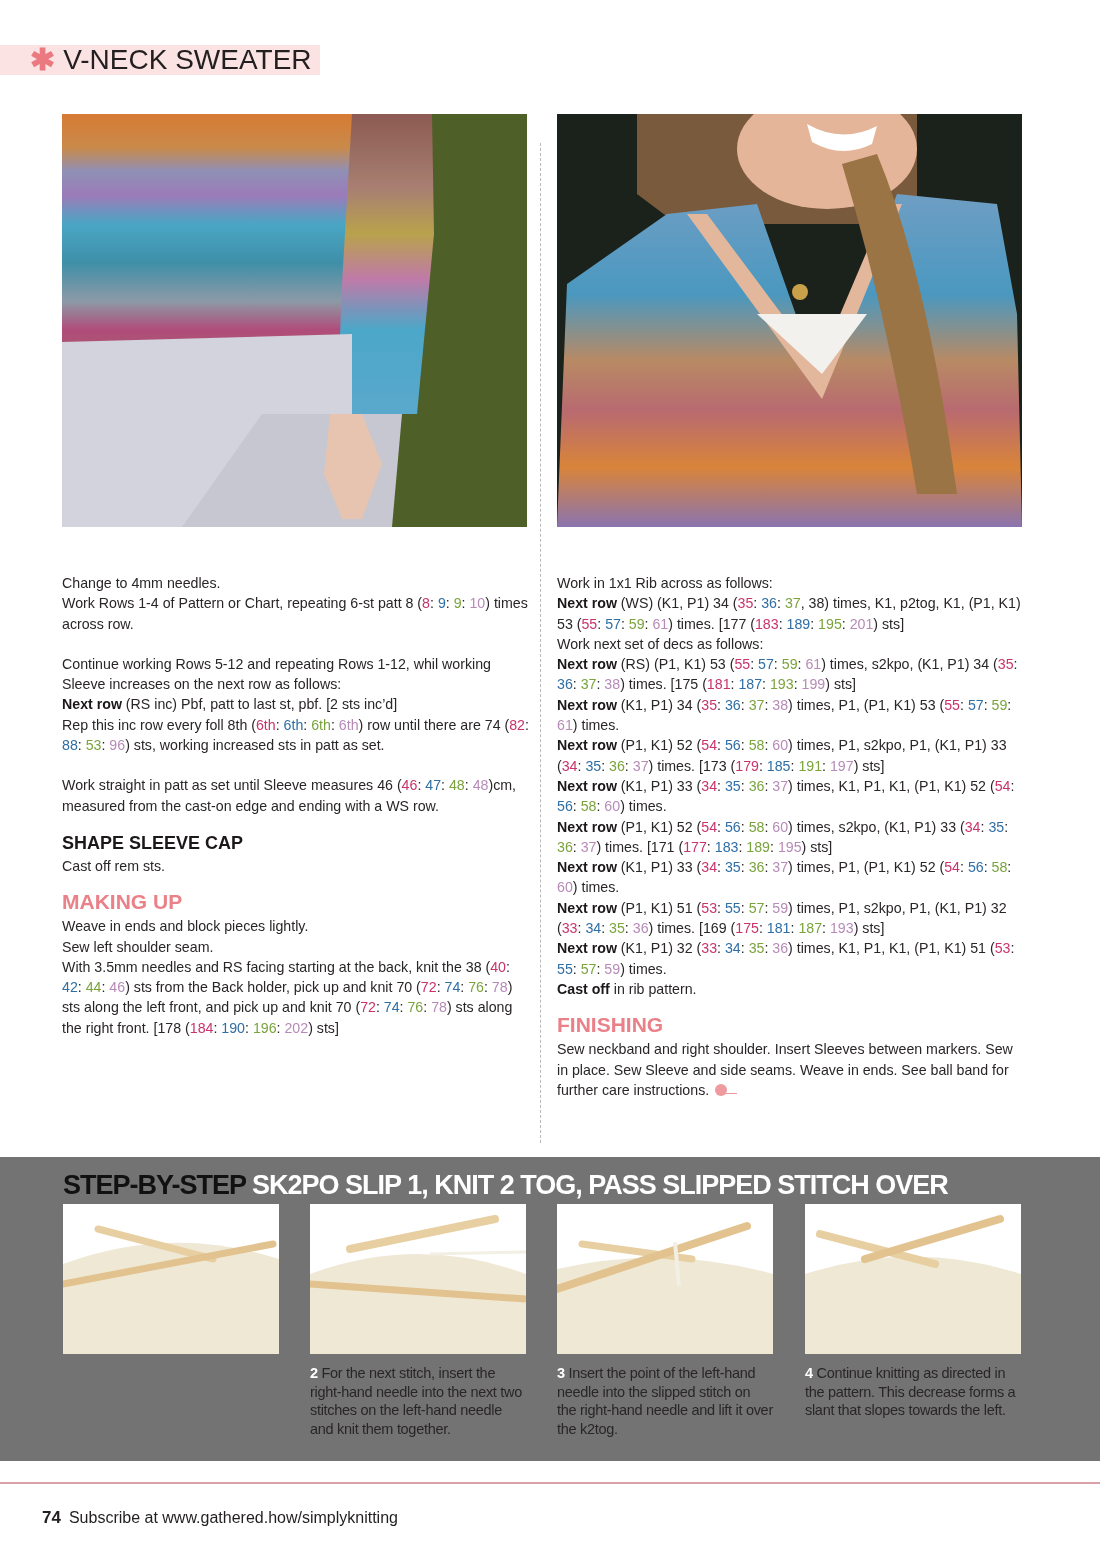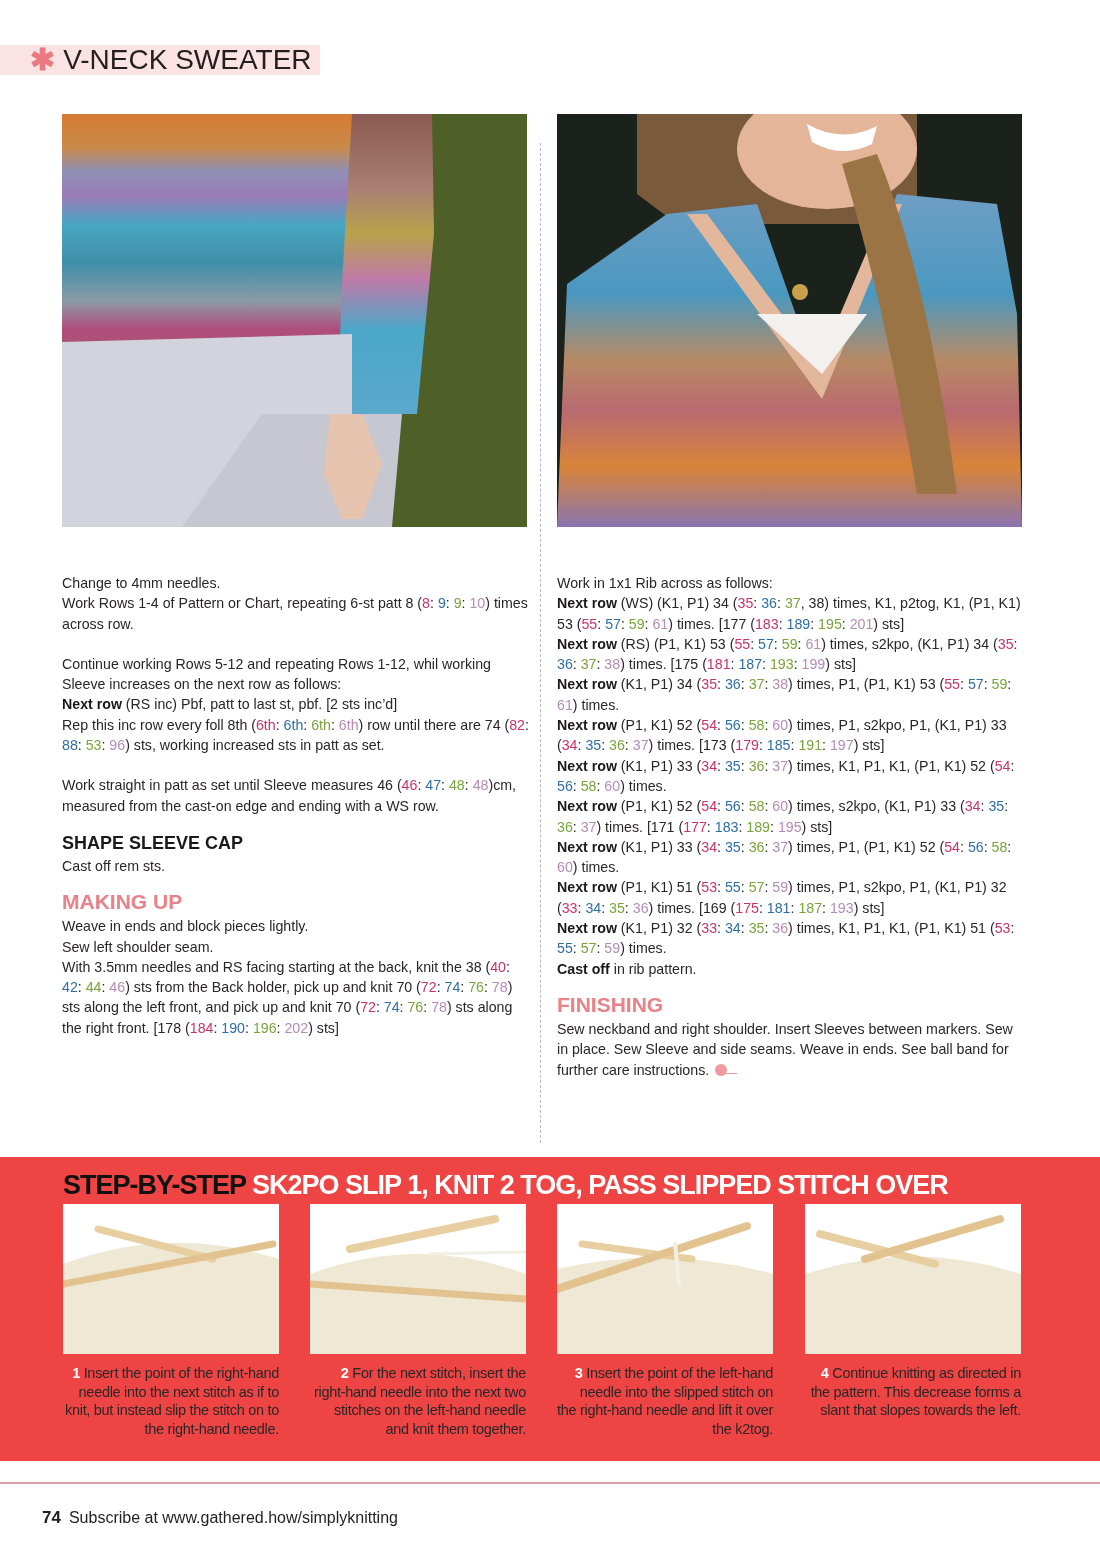--- a/index.html
+++ b/index.html
@@ -15,21 +15,21 @@
   .col-left{left:62px;top:573px;width:470px;}
   .col-right{left:557px;top:573px;width:470px;}
   .col p{margin:0;}
   .col .gap{height:20px;}
   .b{font-weight:bold;color:#1c1819;}
   .c1{color:#c9336b;} .c2{color:#2f6ea4;} .c3{color:#7aa33c;} .c4{color:#b78ab8;}
   .h-black{font-weight:bold;font-size:18px;margin:16px 0 2px 0;line-height:22px;color:#1c1819;}
   .h-pink{font-weight:bold;font-size:21px;color:#ea8088;margin:14px 0 2px 0;line-height:24px;}
   .yarn-icon{display:inline-block;width:12px;height:12px;border-radius:50%;background:#ee9a9e;vertical-align:-1px;margin-left:6px;position:relative;}
   .yarn-icon:after{content:"";position:absolute;left:10px;top:9px;width:12px;height:1px;background:#ee9a9e;}
-  .sbs{position:absolute;left:0;top:1157px;width:1100px;height:304px;background:#ef4444;text-align:right;}
+  .sbs{position:absolute;left:0;top:1157px;width:1100px;height:304px;background:#737373;}
   .sbs-title{position:absolute;left:63px;top:13px;font-size:27px;font-weight:bold;letter-spacing:-1px;line-height:30px;white-space:nowrap;}
   .sbs-title .k{color:#111;} .sbs-title .w{color:#fff;}
   .step{position:absolute;top:47px;width:216px;}
   .step .img{width:216px;height:150px;background:#fff;position:relative;overflow:hidden;}
   .step .cap{margin-top:10px;font-size:14.5px;line-height:18.5px;color:#2a2627;letter-spacing:-0.3px;}
   .step .num{color:#fff;font-weight:bold;}
   .bottom-line{position:absolute;left:0;top:1482px;width:1100px;height:2px;background:#d9a0aa;}
   .footer{position:absolute;left:42px;top:1508px;font-size:16px;color:#231f20;}
   .footer .pg{font-weight:bold;font-size:17px;margin-right:8px;}
 </style>
@@ -111,20 +111,21 @@
     <div class="h-black">SHAPE SLEEVE CAP</div>
     <p>Cast off rem sts.</p>
     <div class="h-pink">MAKING UP</div>
     <p>Weave in ends and block pieces lightly.</p>
     <p>Sew left shoulder seam.</p>
     <p>With 3.5mm needles and RS facing starting at the back, knit the 38 (<span class="c1">40</span>: <span class="c2">42</span>: <span class="c3">44</span>: <span class="c4">46</span>) sts from the Back holder, pick up and knit 70 (<span class="c1">72</span>: <span class="c2">74</span>: <span class="c3">76</span>: <span class="c4">78</span>) sts along the left front, and pick up and knit 70 (<span class="c1">72</span>: <span class="c2">74</span>: <span class="c3">76</span>: <span class="c4">78</span>) sts along the right front. [178 (<span class="c1">184</span>: <span class="c2">190</span>: <span class="c3">196</span>: <span class="c4">202</span>) sts]</p>
   </div>
 <div class="col col-right">
     <p>Work in 1x1 Rib across as follows:</p>
     <p><span class="b">Next row</span> (WS) (K1, P1) 34 (<span class="c1">35</span>: <span class="c2">36</span>: <span class="c3">37</span>, 38) times, K1, p2tog, K1, (P1, K1) 53 (<span class="c1">55</span>: <span class="c2">57</span>: <span class="c3">59</span>: <span class="c4">61</span>) times. [177 (<span class="c1">183</span>: <span class="c2">189</span>: <span class="c3">195</span>: <span class="c4">201</span>) sts]</p>
+    <p> Work next set of decs as follows:</p>
     <p><span class="b">Next row</span> (RS) (P1, K1) 53 (<span class="c1">55</span>: <span class="c2">57</span>: <span class="c3">59</span>: <span class="c4">61</span>) times, s2kpo, (K1, P1) 34 (<span class="c1">35</span>: <span class="c2">36</span>: <span class="c3">37</span>: <span class="c4">38</span>) times. [175 (<span class="c1">181</span>: <span class="c2">187</span>: <span class="c3">193</span>: <span class="c4">199</span>) sts]</p>
     <p><span class="b">Next row</span> (K1, P1) 34 (<span class="c1">35</span>: <span class="c2">36</span>: <span class="c3">37</span>: <span class="c4">38</span>) times, P1, (P1, K1) 53 (<span class="c1">55</span>: <span class="c2">57</span>: <span class="c3">59</span>: <span class="c4">61</span>) times.</p>
     <p><span class="b">Next row</span> (P1, K1) 52 (<span class="c1">54</span>: <span class="c2">56</span>: <span class="c3">58</span>: <span class="c4">60</span>) times, P1, s2kpo, P1, (K1, P1) 33 (<span class="c1">34</span>: <span class="c2">35</span>: <span class="c3">36</span>: <span class="c4">37</span>) times. [173 (<span class="c1">179</span>: <span class="c2">185</span>: <span class="c3">191</span>: <span class="c4">197</span>) sts]</p>
     <p><span class="b">Next row</span> (K1, P1) 33 (<span class="c1">34</span>: <span class="c2">35</span>: <span class="c3">36</span>: <span class="c4">37</span>) times, K1, P1, K1, (P1, K1) 52 (<span class="c1">54</span>: <span class="c2">56</span>: <span class="c3">58</span>: <span class="c4">60</span>) times.</p>
     <p><span class="b">Next row</span> (P1, K1) 52 (<span class="c1">54</span>: <span class="c2">56</span>: <span class="c3">58</span>: <span class="c4">60</span>) times, s2kpo, (K1, P1) 33 (<span class="c1">34</span>: <span class="c2">35</span>: <span class="c3">36</span>: <span class="c4">37</span>) times. [171 (<span class="c1">177</span>: <span class="c2">183</span>: <span class="c3">189</span>: <span class="c4">195</span>) sts]</p>
     <p><span class="b">Next row</span> (K1, P1) 33 (<span class="c1">34</span>: <span class="c2">35</span>: <span class="c3">36</span>: <span class="c4">37</span>) times, P1, (P1, K1) 52 (<span class="c1">54</span>: <span class="c2">56</span>: <span class="c3">58</span>: <span class="c4">60</span>) times.</p>
     <p><span class="b">Next row</span> (P1, K1) 51 (<span class="c1">53</span>: <span class="c2">55</span>: <span class="c3">57</span>: <span class="c4">59</span>) times, P1, s2kpo, P1, (K1, P1) 32 (<span class="c1">33</span>: <span class="c2">34</span>: <span class="c3">35</span>: <span class="c4">36</span>) times. [169 (<span class="c1">175</span>: <span class="c2">181</span>: <span class="c3">187</span>: <span class="c4">193</span>) sts]</p>
     <p><span class="b">Next row</span> (K1, P1) 32 (<span class="c1">33</span>: <span class="c2">34</span>: <span class="c3">35</span>: <span class="c4">36</span>) times, K1, P1, K1, (P1, K1) 51 (<span class="c1">53</span>: <span class="c2">55</span>: <span class="c3">57</span>: <span class="c4">59</span>) times.</p>
     <p><span class="b">Cast off</span> in rib pattern.</p>
     <div class="h-pink">FINISHING</div>
@@ -139,21 +140,20 @@
 
   <div class="step" style="left:63px;">
     <div class="img">
       <svg width="216" height="150" viewBox="0 0 216 150">
           <rect width="216" height="150" fill="#fff"></rect>
           <path d="M0 150 L0 60 Q108 20 216 55 L216 150 Z" fill="#efe8d4"></path>
           <line x1="35" y1="25" x2="150" y2="55" stroke="#e7cfa2" stroke-width="7" stroke-linecap="round"></line>
           <line x1="0" y1="80" x2="210" y2="40" stroke="#e2c28e" stroke-width="7" stroke-linecap="round"></line>
         </svg>
     </div>
-    <div class="cap"><span class="num">1</span> <span>Insert the point of the right-hand needle into the next stitch as if to knit, but instead slip the stitch on to the right-hand needle.</span></div>
   </div>
   <div class="step" style="left:310px;">
     <div class="img">
       <svg width="216" height="150" viewBox="0 0 216 150">
           <rect width="216" height="150" fill="#fff"></rect>
           <path d="M0 150 L0 70 Q108 30 216 70 L216 150 Z" fill="#efe8d4"></path>
           <line x1="40" y1="45" x2="185" y2="15" stroke="#e7cfa2" stroke-width="8" stroke-linecap="round"></line>
           <line x1="0" y1="80" x2="216" y2="95" stroke="#e2c28e" stroke-width="7"></line>
           <line x1="120" y1="50" x2="216" y2="48" stroke="#f2efe4" stroke-width="3"></line>
         </svg>

